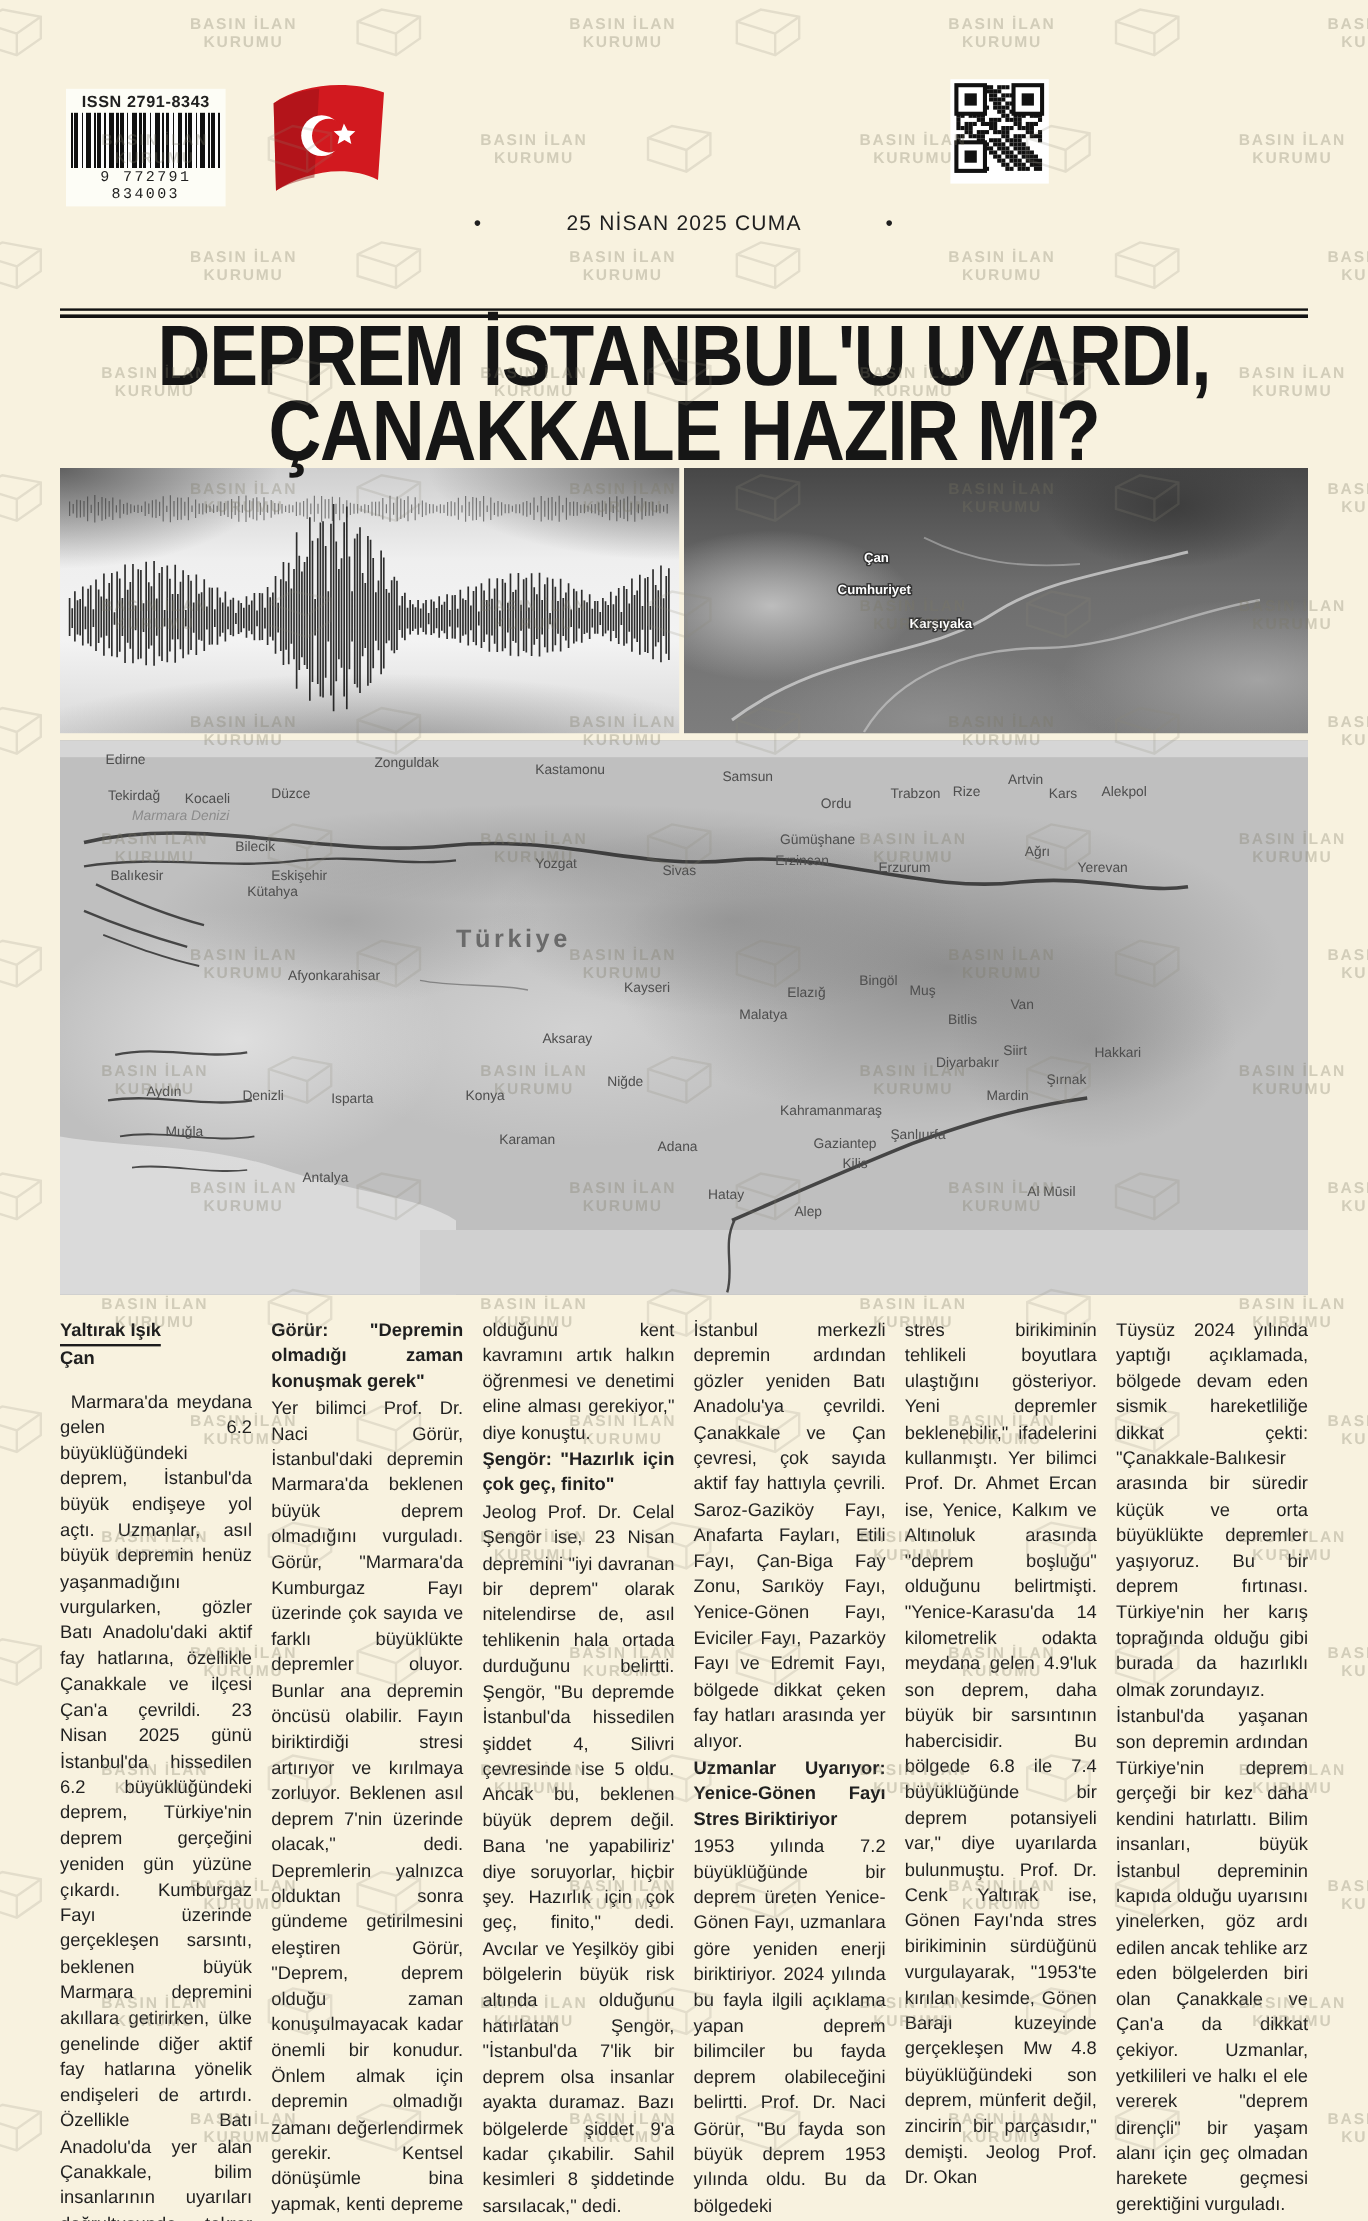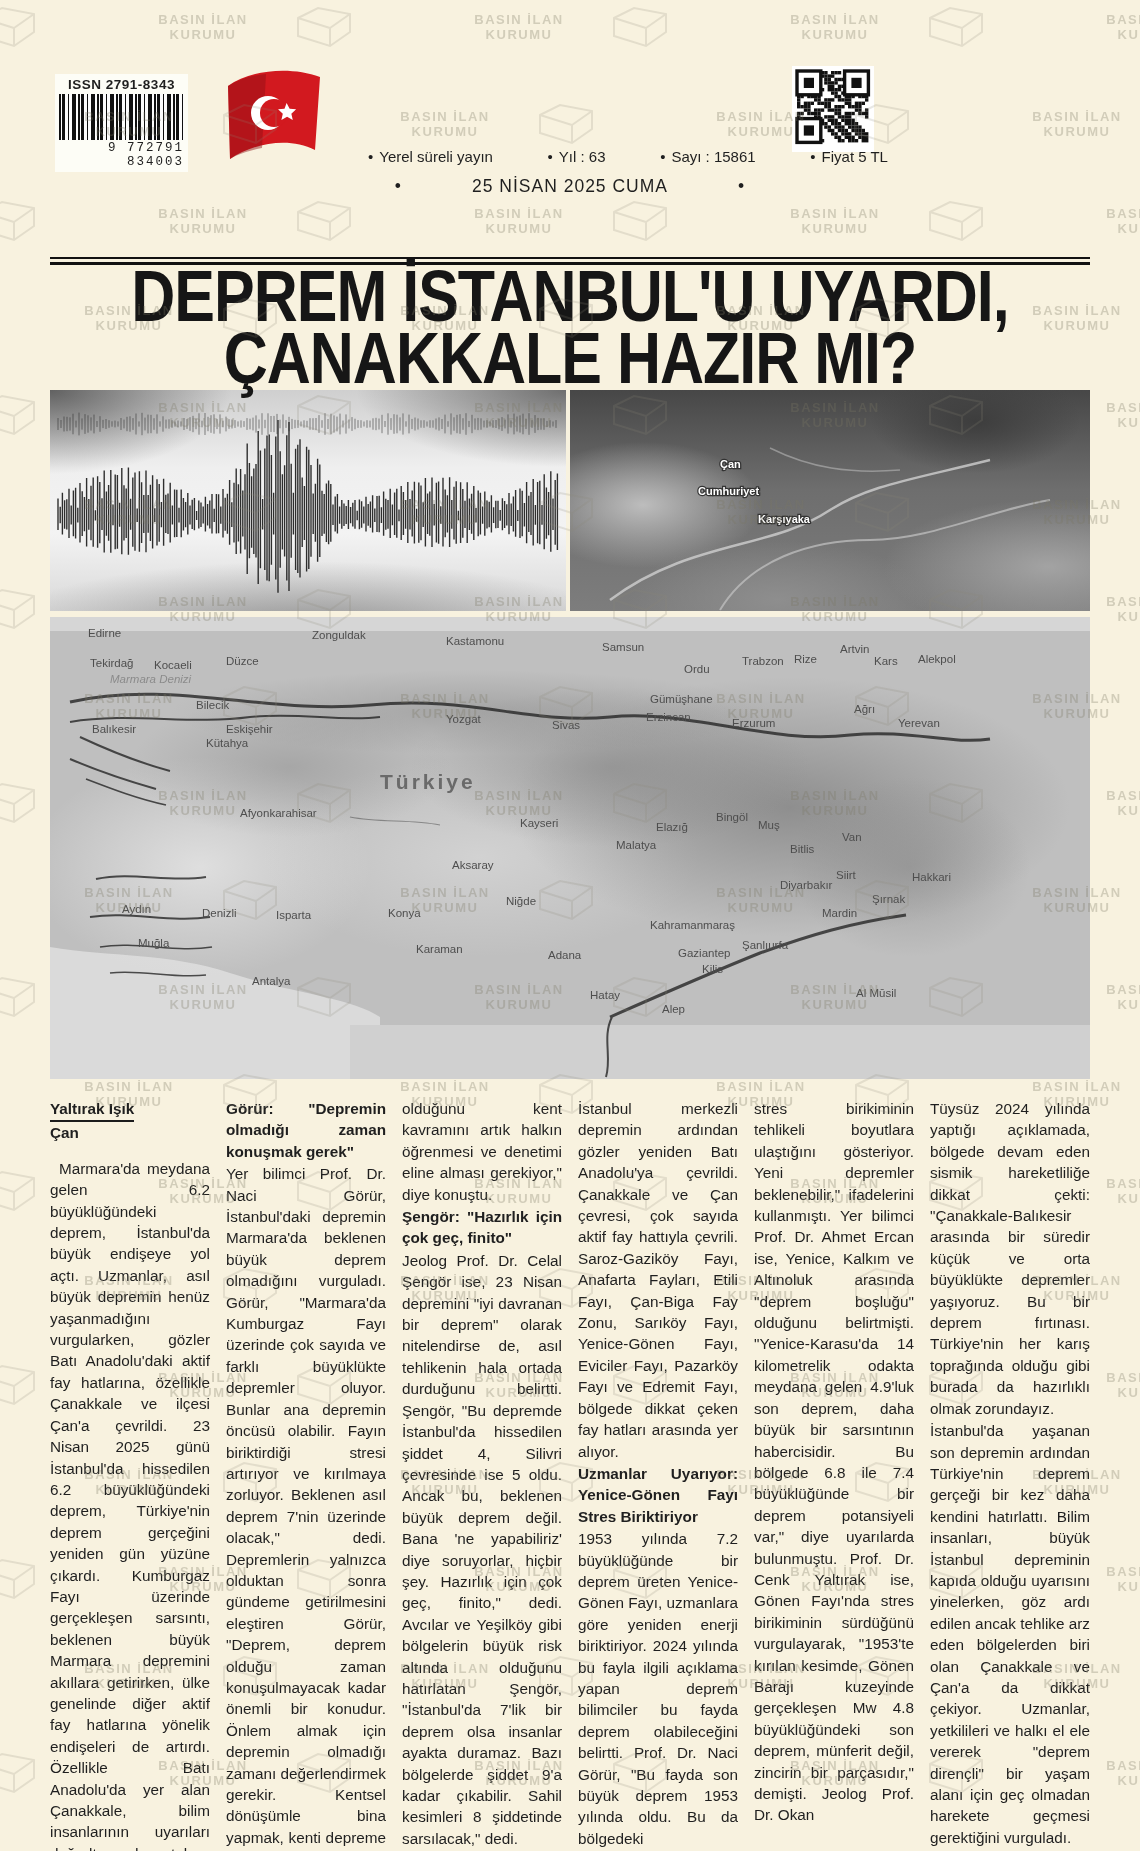--- a/index.html
+++ b/index.html
@@ -7,21 +7,21 @@
         font-family:"Liberation Sans",sans-serif;color:#1f1f1f;}
   
   #wm{position:absolute;inset:0;z-index:6;pointer-events:none;overflow:hidden;}
   .wm-t{position:absolute;width:130px;text-align:center;font-weight:bold;font-size:13px;
         letter-spacing:1.5px;line-height:15px;color:rgba(122,118,98,0.30);}
   .wm-c{position:absolute;opacity:.35;}
   
   .issn{position:absolute;left:55px;top:74px;width:125px;text-align:center;background:#fdfdf6;padding:3px 4px;z-index:2;}
   .issn .lbl{font-size:13.5px;font-weight:bold;letter-spacing:.5px;margin-bottom:2px;}
   .issn .bars{height:46px;background:repeating-linear-gradient(90deg,#101010 0 2px,#fcfcfc 2px 3px,#101010 3px 6px,#fcfcfc 6px 9px,#101010 9px 10px,#fcfcfc 10px 13px,#101010 13px 17px,#fcfcfc 17px 19px);}
-  .issn .num{font-size:12.5px;letter-spacing:2px;margin-top:1px;font-family:"Liberation Mono",monospace;text-align:right;}
+  .issn .num{font-size:12.5px;letter-spacing:2px;margin-top:1px;font-family:"Liberation Mono",monospace;}
   .flag{position:absolute;left:218px;top:64px;z-index:1;}
   .logo{position:absolute;left:296px;top:50px;z-index:2;font-family:"DejaVu Serif","Liberation Serif",serif;
         font-weight:bold;font-size:74px;line-height:74px;color:#d2191f;letter-spacing:-2px;}
   .qr{position:absolute;left:792px;top:66px;z-index:2;background:#fff;padding:3px;}
   .meta{position:absolute;left:368px;top:148px;width:520px;display:flex;justify-content:space-between;
         font-size:15px;z-index:2;}
   .mi{white-space:nowrap;}
   .blt{margin-right:6px;}
   .daterow{position:absolute;left:0;top:176px;width:100%;display:flex;justify-content:center;gap:70px;
         font-size:17.5px;letter-spacing:1px;z-index:2;align-items:center;}
@@ -268,26 +268,20 @@
         <rect x="70" y="70" width="3.4" height="3.4" fill="#111"></rect>
         <rect x="2" y="2" width="23.8" height="23.8" fill="none" stroke="#111" stroke-width="3.4"></rect>
         <rect x="8.8" y="8.8" width="10.2" height="10.2" fill="#111"></rect>
         <rect x="49.6" y="2" width="23.8" height="23.8" fill="none" stroke="#111" stroke-width="3.4"></rect>
         <rect x="56.4" y="8.8" width="10.2" height="10.2" fill="#111"></rect>
         <rect x="2" y="49.6" width="23.8" height="23.8" fill="none" stroke="#111" stroke-width="3.4"></rect>
         <rect x="8.8" y="56.4" width="10.2" height="10.2" fill="#111"></rect>
       </svg>
   </div>
 
-  <div class="meta">
-    <span class="mi"><span class="blt">•</span><span>Yerel süreli yayın</span></span>
-    <span class="mi"><span class="blt">•</span><span>Yıl : 63</span></span>
-    <span class="mi"><span class="blt">•</span><span>Sayı : 15861</span></span>
-    <span class="mi"><span class="blt">•</span><span>Fiyat 5 TL</span></span>
-  </div>
 
   <div class="daterow">
     <span>•</span>
     <span>25 NİSAN 2025 CUMA</span>
     <span>•</span>
   </div>
 
   <div class="dline"></div>
 
   <div class="headline">

